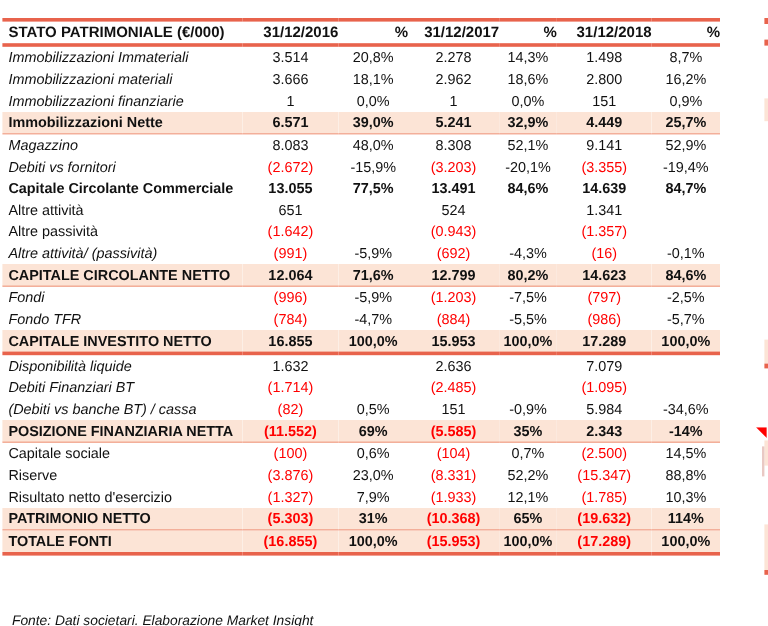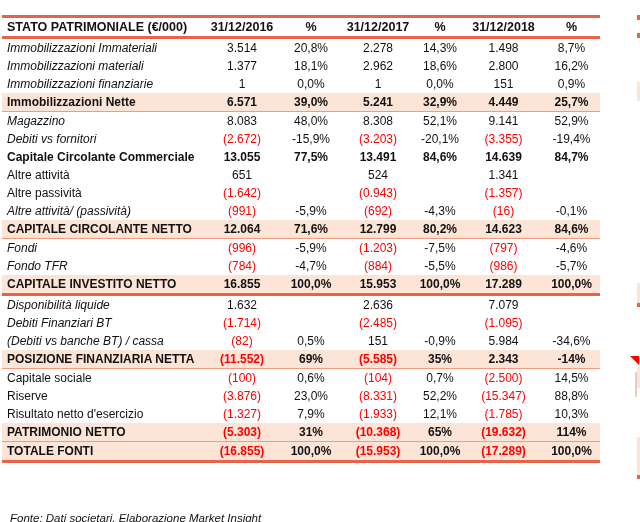--- a/index.html
+++ b/index.html
@@ -12,21 +12,21 @@
   .canvas{position:absolute;inset:0;}
 
   table.bs{
     position:absolute;left:2px;top:15px;width:598px;
     border-collapse:collapse;table-layout:fixed;
   }
   table.bs th{
     border-top:3px solid var(--accent);
     border-bottom:3px solid var(--accent);
     font-size:12.5px;font-weight:bold;height:18px;padding:0;
-    text-align:center;white-space:nowrap;
+    text-align:right;white-space:nowrap;
   }
   table.bs th.lab{text-align:left;padding-left:5px;}
   table.bs td{
     font-size:12px;height:18px;line-height:18px;padding:0;
     text-align:center;white-space:nowrap;overflow:hidden;
   }
   table.bs td.lab{text-align:left;padding-left:5px;}
 
   tr.italic td.lab{font-style:italic;}
   tr.plain td.lab{font-style:normal;}
@@ -84,21 +84,21 @@
           <td class="lab">Immobilizzazioni Immateriali</td>
           <td>3.514</td>
           <td>20,8%</td>
           <td>2.278</td>
           <td>14,3%</td>
           <td>1.498</td>
           <td>8,7%</td>
         </tr>
         <tr class="italic">
           <td class="lab">Immobilizzazioni materiali</td>
-          <td>1.377</td>
+          <td>3.666</td>
           <td>18,1%</td>
           <td>2.962</td>
           <td>18,6%</td>
           <td>2.800</td>
           <td>16,2%</td>
         </tr>
         <tr class="italic">
           <td class="lab">Immobilizzazioni finanziarie</td>
           <td>1</td>
           <td>0,0%</td>
@@ -179,21 +179,21 @@
           <td>14.623</td>
           <td>84,6%</td>
         </tr>
         <tr class="italic">
           <td class="lab">Fondi</td>
           <td class="neg">(996)</td>
           <td>-5,9%</td>
           <td class="neg">(1.203)</td>
           <td>-7,5%</td>
           <td class="neg">(797)</td>
-          <td>-4,6%</td>
+          <td>-2,5%</td>
         </tr>
         <tr class="italic">
           <td class="lab">Fondo TFR</td>
           <td class="neg">(784)</td>
           <td>-4,7%</td>
           <td class="neg">(884)</td>
           <td>-5,5%</td>
           <td class="neg">(986)</td>
           <td>-5,7%</td>
         </tr>

